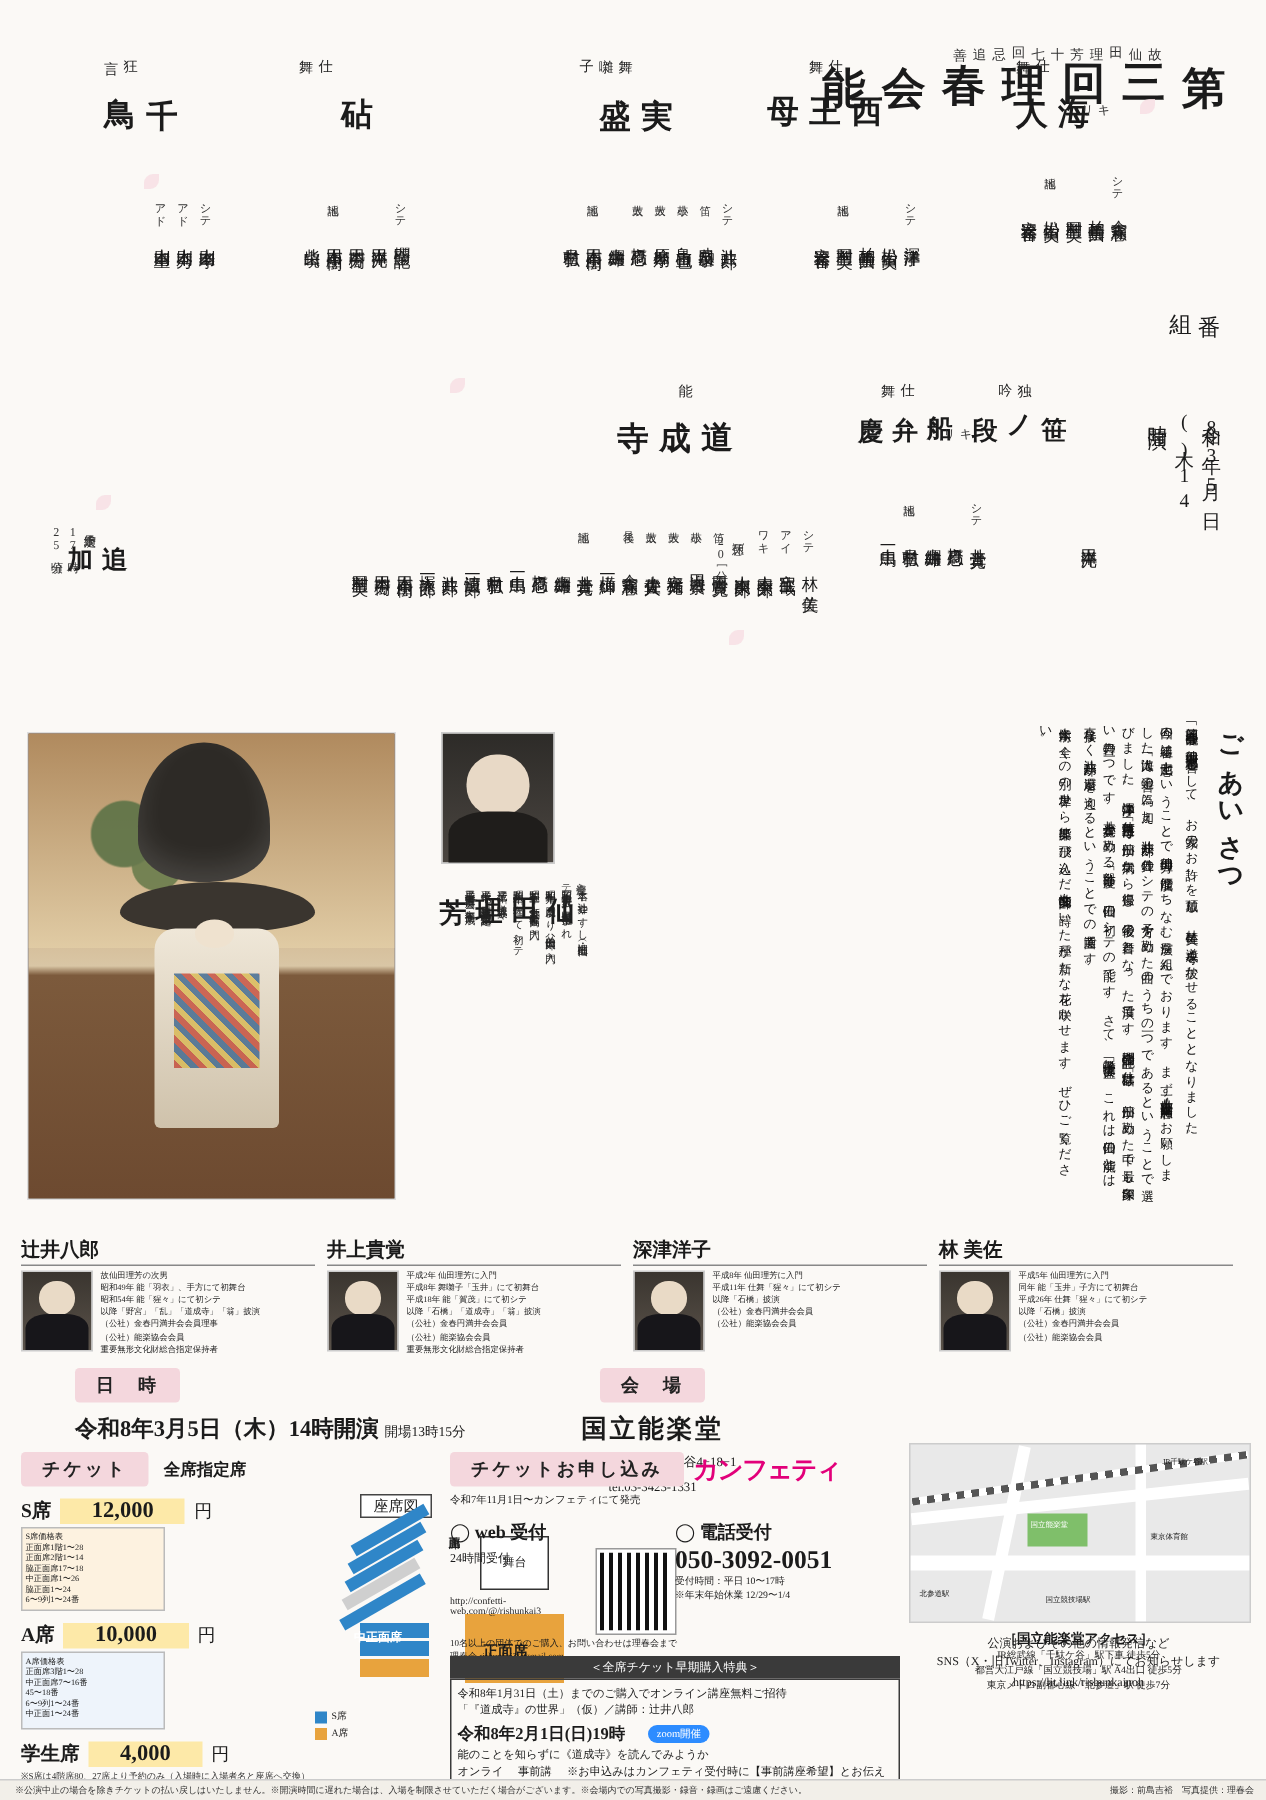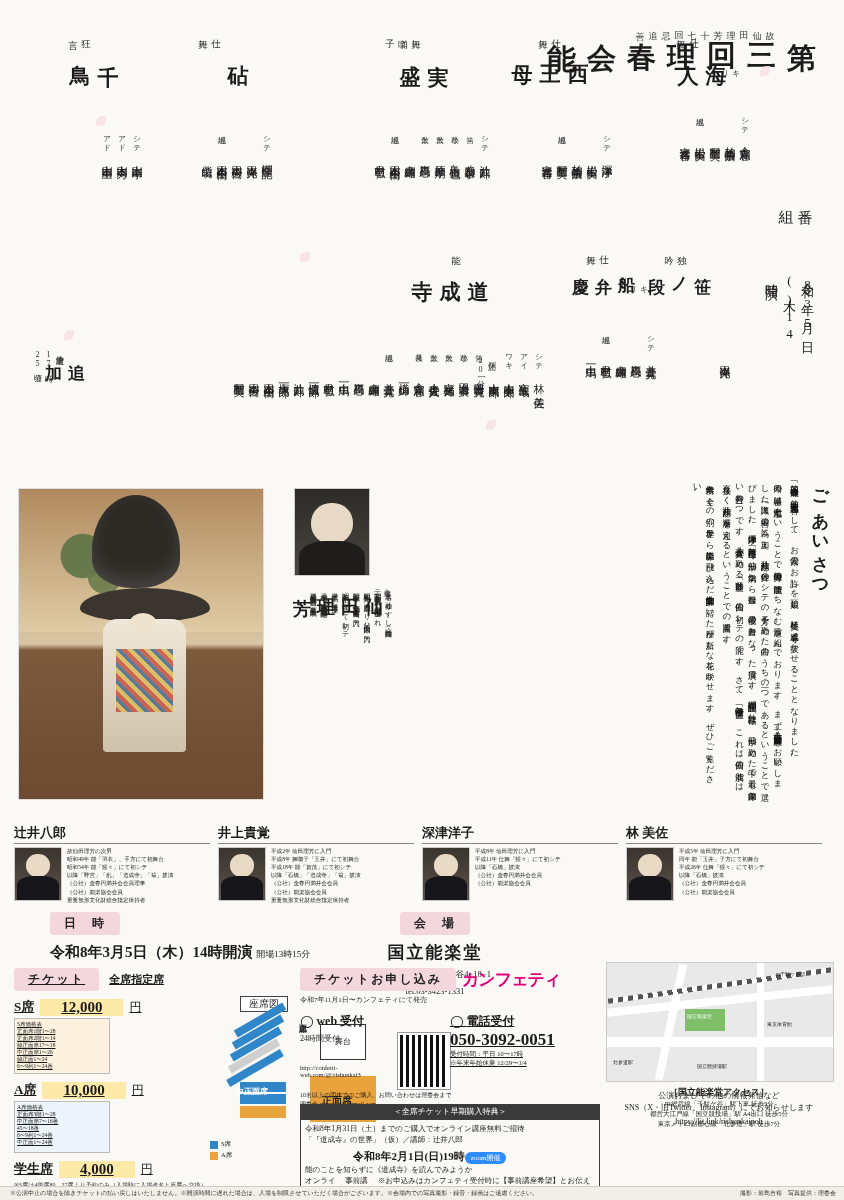--- a/index.html
+++ b/index.html
@@ -69,21 +69,21 @@
 
   
   .badge{display:inline-block;background:#f4d7dd;border-radius:3px;padding:3px 14px;font-size:12px;font-weight:bold;letter-spacing:2px;color:#222;}
   #dt{position:absolute;left:14px;top:912px;width:270px;margin-left:36px;}
   #dtline{font-size:15px;font-weight:bold;margin-top:8px;}
   #dtline small{font-size:9px;font-weight:normal;}
   #venue{position:absolute;left:300px;top:912px;width:270px;text-align:center;}
   #venue .vname{font-size:17px;font-weight:bold;letter-spacing:2px;margin-top:6px;}
   #venue .vaddr{font-size:8.5px;margin-top:4px;line-height:1.5;}
 
-  #ticket{position:absolute;left:14px;top:968px;width:276px;text-decoration:underline;}
+  #ticket{position:absolute;left:14px;top:968px;width:276px;}
   #ticket .hdr{display:flex;align-items:center;gap:10px;}
   #ticket .allseat{font-size:11px;font-weight:bold;}
   .trow{display:flex;align-items:center;gap:6px;margin-top:7px;}
   .tseat{font-size:13px;font-weight:bold;}
   .tprice{font-size:15px;font-weight:bold;background:#fde9a8;padding:0 21px;}
   .tnote{font-size:6px;color:#333;margin-top:3px;line-height:1.4;}
 
   #seatmap{position:absolute;left:210px;top:990px;width:190px;height:180px;}
   .smtitle{position:absolute;left:30px;top:6px;border:1px solid #444;padding:0 8px;font-size:10px;background:#fff;}
   .blk{position:absolute;}
@@ -624,37 +624,37 @@
     <div style="width:150px;">
       <div class="webbox">◯ <span>web 受付</span></div>
       <div style="display:flex;gap:6px;align-items:flex-start;margin-top:3px;">
         <div>
           <div style="font-size:8px;">24時間受付</div>
           <div style="font-size:6.5px;margin-top:20px;">http://confetti-web.com/@/rishunkai3</div>
         </div>
         <div class="qr"></div>
       </div>
     </div>
-    <div style="width:140px;text-decoration:underline;">
+    <div style="width:140px;">
       <div class="webbox">◯ <span>電話受付</span></div>
       <div class="telnum">050-3092-0051</div>
       <div style="font-size:6.5px;">受付時間：平日 10〜17時</div>
       <div style="font-size:6.5px;">※年末年始休業 12/29〜1/4</div>
     </div>
   </div>
   <div style="font-size:6px;margin-top:2px;white-space:pre-line;">10名以上の団体でのご購入、お問い合わせは理春会まで
 理春会 rishunkai3@gmail.com</div>
 </div>
 
 <div id="campaign">
   <div class="cbar">＜全席チケット早期購入特典＞</div>
   <div class="cbox">
     <div>令和8年1月31日（土）までのご購入でオンライン講座無料ご招待</div>
     <div>「『道成寺』の世界」（仮）／講師：辻井八郎</div>
-    <div style="display:flex;align-items:flex-end;gap:0;margin-top:2px;margin-left:48px;">
+    <div style="display:flex;align-items:center;gap:15px;margin-top:2px;">
       <span class="cbig">令和8年2月1日(日)19時</span>
       <span class="zoombadge">zoom開催</span>
     </div>
     <div>能のことを知らずに《道成寺》を読んでみようか</div>
     <div style="display:flex;gap:6px;">
       <span>オンライン</span>
       <span>事前講座</span>
       <span>※お申込みはカンフェティ受付時に【事前講座希望】とお伝えください</span>
     </div>
   </div>

